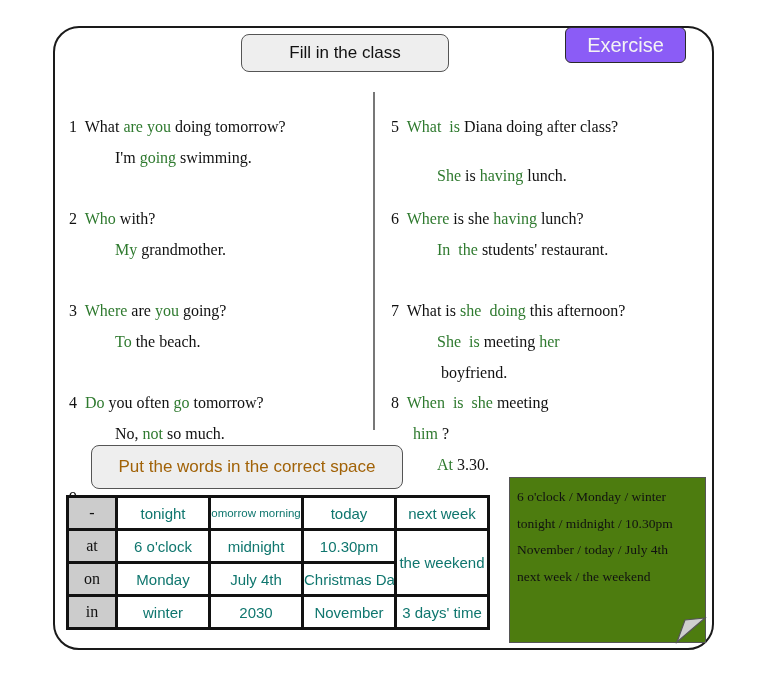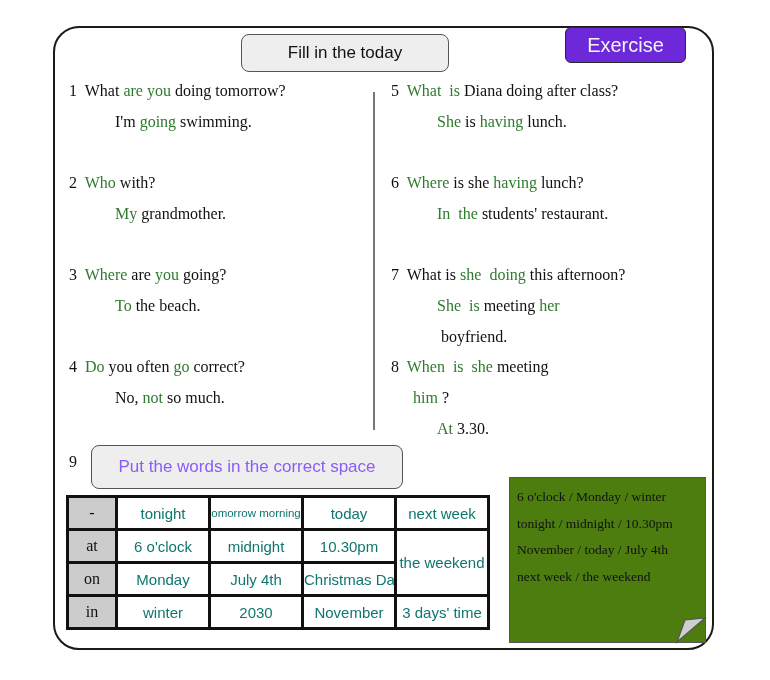--- a/index.html
+++ b/index.html
@@ -9,33 +9,33 @@
     border:2px solid #1a1a1a; border-radius:26px; background:#fff; box-sizing:border-box;
   }
   .pill-title {
     position:absolute; left:241px; top:34px; width:208px; height:38px;
     background:#eeeeee; border:1.5px solid #555; border-radius:8px;
     font-family:"Liberation Sans", sans-serif; font-size:17px; color:#111;
     display:flex; align-items:center; justify-content:center; box-sizing:border-box;
   }
   .exercise-badge {
     position:absolute; left:565px; top:27px; width:121px; height:36px;
-    background:#6d28d9; border:1.5px solid #2a2a2a; border-radius:6px;
+    background:#8b5cf6; border:1.5px solid #2a2a2a; border-radius:6px;
     color:#f4f4f4; font-family:"Liberation Sans", sans-serif; font-size:20px;
     display:flex; align-items:center; justify-content:center; box-sizing:border-box;
   }
   .divider { position:absolute; left:373px; top:92px; width:2px; height:338px; background:#777; }
   .line {
-    position:absolute; font-family:"Liberation Serif", serif; font-size:16px; color:#111; white-space:pre;
+    position:absolute; font-family:"Liberation Serif", serif; font-size:16px; color:#111; white-space:pre;margin-top:36px;
   }
   .g { color:#2f7a2f; }
   .pill-sub {
     position:absolute; left:91px; top:445px; width:312px; height:44px;
     background:#eeeeee; border:1.5px solid #555; border-radius:8px;
-    font-family:"Liberation Sans", sans-serif; font-size:17px; color:#8b5cf6;
+    font-family:"Liberation Sans", sans-serif; font-size:17px; color:#a16207;
     display:flex; align-items:center; justify-content:center; box-sizing:border-box;
   }
   table.grid {
     position:absolute; left:66px; top:495px; border-collapse:collapse;
     border:3px solid #111;
   }
   table.grid td {
     border:3px solid #111; height:30px; text-align:center; padding:0;
     font-family:"Liberation Sans", sans-serif; font-size:15px; color:#0f766e;
     overflow:hidden; white-space:nowrap;
@@ -50,35 +50,35 @@
   }
   .note div {
     font-family:"Liberation Serif", serif; font-size:13.5px; color:#111; line-height:26.5px; white-space:nowrap;
   }
   .curl { position:absolute; left:675px; top:616px; }
 </style>
 </head>
 <body>
 
 <div class="card"></div>
-<div class="pill-title">Fill in the today</div>
+<div class="pill-title">Fill in the class</div>
 <div class="exercise-badge">Exercise</div>
 <div class="divider"></div>
 
 <div id="qarea">
     <div class="line" style="left: 69px; top: 82px;"><span>1  </span><span>What </span><span class="g">are you</span><span> doing tomorrow?</span></div>
     <div class="line" style="left: 115px; top: 113px;"><span>I'm </span><span class="g">going</span><span> swimming.</span></div>
     <div class="line" style="left: 69px; top: 174px;"><span>2  </span><span class="g">Who</span><span> with?</span></div>
     <div class="line" style="left: 115px; top: 205px;"><span class="g">My</span><span> grandmother.</span></div>
     <div class="line" style="left: 69px; top: 266px;"><span>3  </span><span class="g">Where</span><span> are </span><span class="g">you</span><span> going?</span></div>
     <div class="line" style="left: 115px; top: 297px;"><span class="g">To</span><span> the beach.</span></div>
-    <div class="line" style="left: 69px; top: 358px;"><span>4  </span><span class="g">Do</span><span> you often </span><span class="g">go</span><span> correct?</span></div>
+    <div class="line" style="left: 69px; top: 358px;"><span>4  </span><span class="g">Do</span><span> you often </span><span class="g">go</span><span> tomorrow?</span></div>
     <div class="line" style="left: 115px; top: 389px;"><span>No, </span><span class="g">not</span><span> so much.</span></div>
     <div class="line" style="left: 391px; top: 82px;"><span>5  </span><span class="g">What  is</span><span> Diana doing after class?</span></div>
-    <div class="line" style="left: 437px; top: 113px;"><span class="g">She</span><span> is </span><span class="g">having</span><span> lunch.</span></div>
+    <div class="line" style="left: 437px; top: 131px;"><span class="g">She</span><span> is </span><span class="g">having</span><span> lunch.</span></div>
     <div class="line" style="left: 391px; top: 174px;"><span>6  </span><span class="g">Where</span><span> is she </span><span class="g">having</span><span> lunch?</span></div>
     <div class="line" style="left: 437px; top: 205px;"><span class="g">In  the</span><span> students' restaurant.</span></div>
     <div class="line" style="left: 391px; top: 266px;"><span>7  </span><span>What is </span><span class="g">she  doing</span><span> this afternoon?</span></div>
     <div class="line" style="left: 437px; top: 297px;"><span class="g">She  is</span><span> meeting </span><span class="g">her</span></div>
     <div class="line" style="left: 441px; top: 328px;"><span>boyfriend.</span></div>
     <div class="line" style="left: 391px; top: 358px;"><span>8  </span><span class="g">When  is  she</span><span> meeting</span></div>
     <div class="line" style="left: 413px; top: 389px;"><span class="g">him</span><span> ?</span></div>
     <div class="line" style="left: 437px; top: 420px;"><span class="g">At</span><span> 3.30.</span></div>
   </div>
 

